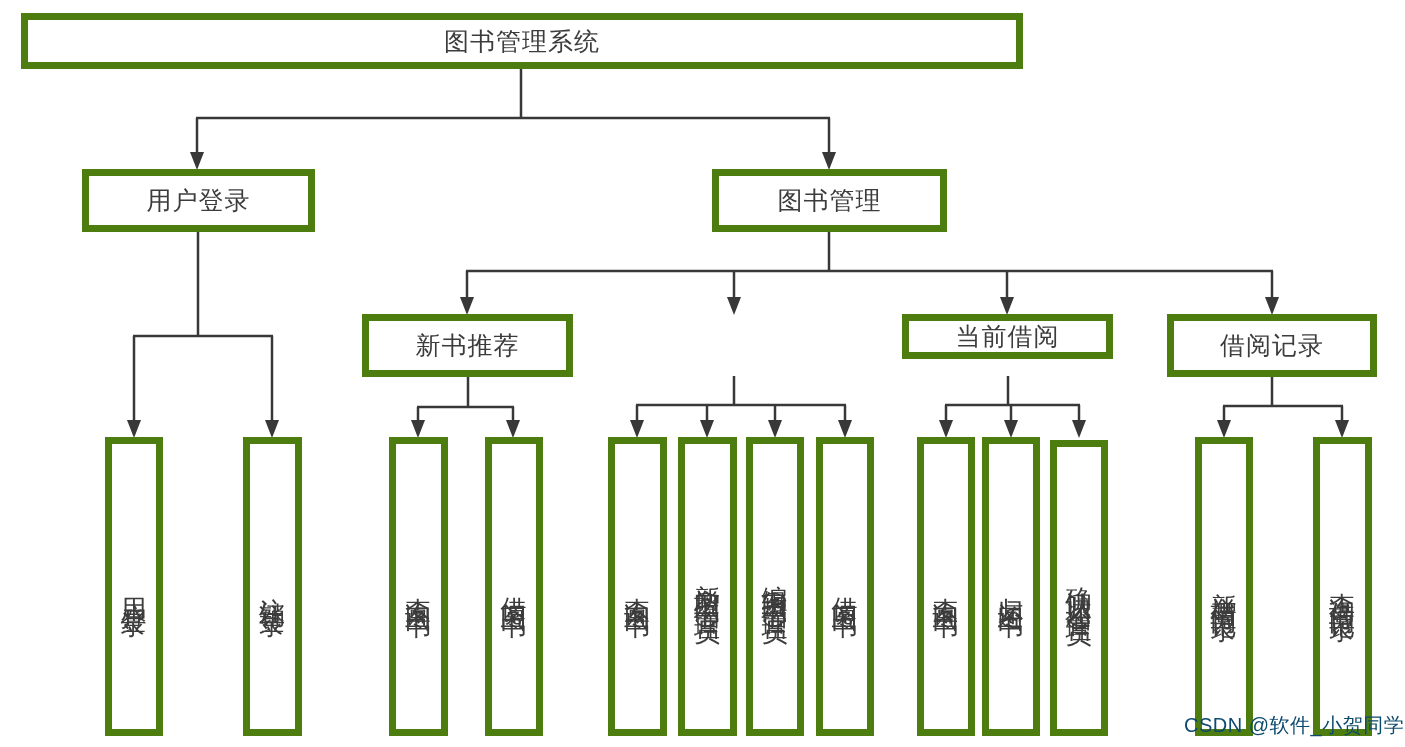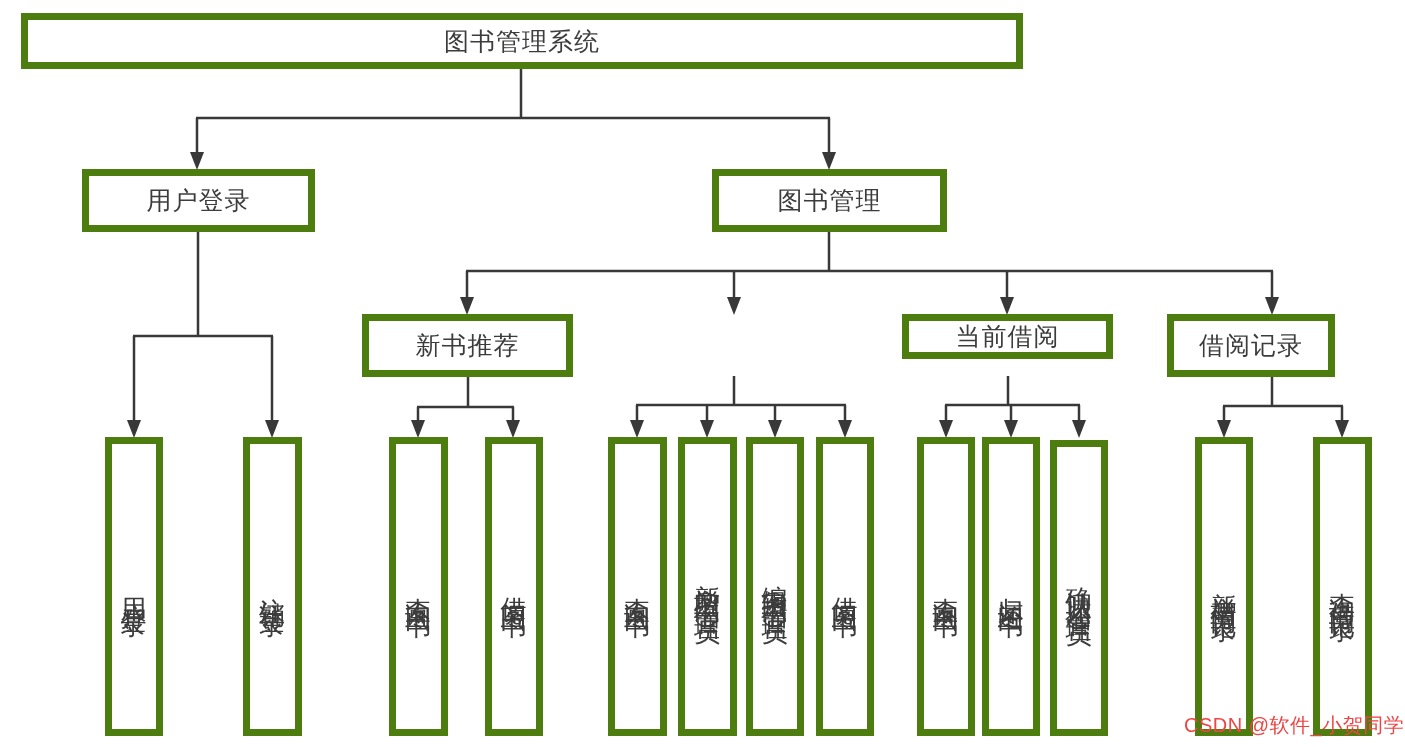--- a/index.html
+++ b/index.html
@@ -20,21 +20,21 @@
   .h{font-size:25px;letter-spacing:1px;white-space:nowrap;}
   .v .vtext{
     writing-mode:vertical-rl;
     text-orientation:mixed;
     font-size:26px;line-height:1;letter-spacing:5px;
     white-space:nowrap;
   }
   .watermark{
     position:absolute;left:1184px;top:712px;
     font-size:20px;letter-spacing:0.5px;
-    color:#ef4444;white-space:nowrap;
+    color:#0c4a6e;white-space:nowrap;
   }
 </style>
 </head>
 <body>
 
 <div class="canvas">
 
   <svg class="wires" viewBox="0 0 1405 747" xmlns="http://www.w3.org/2000/svg">
     <g stroke="#383838" stroke-width="2.5" fill="none">
 
@@ -104,21 +104,21 @@
   <div class="node h" style="left:712px;top:169px;width:235px;height:63px">
     <span>图书管理</span>
   </div>
 
   <div class="node h" style="left:362px;top:314px;width:211px;height:63px">
     <span>新书推荐</span>
   </div>
   <div class="node h" style="left:902px;top:314px;width:211px;height:45px">
     <span>当前借阅</span>
   </div>
-  <div class="node h" style="left:1167px;top:314px;width:168px;height:63px">
+  <div class="node h" style="left:1167px;top:314px;width:210px;height:63px">
     <span>借阅记录</span>
   </div>
 
   <div class="node v" style="left:105px;top:437px;width:58px;height:299px">
     <span class="vtext">用户登录</span>
   </div>
   <div class="node v" style="left:243px;top:437px;width:59px;height:299px">
     <span class="vtext">注销登录</span>
   </div>
 

